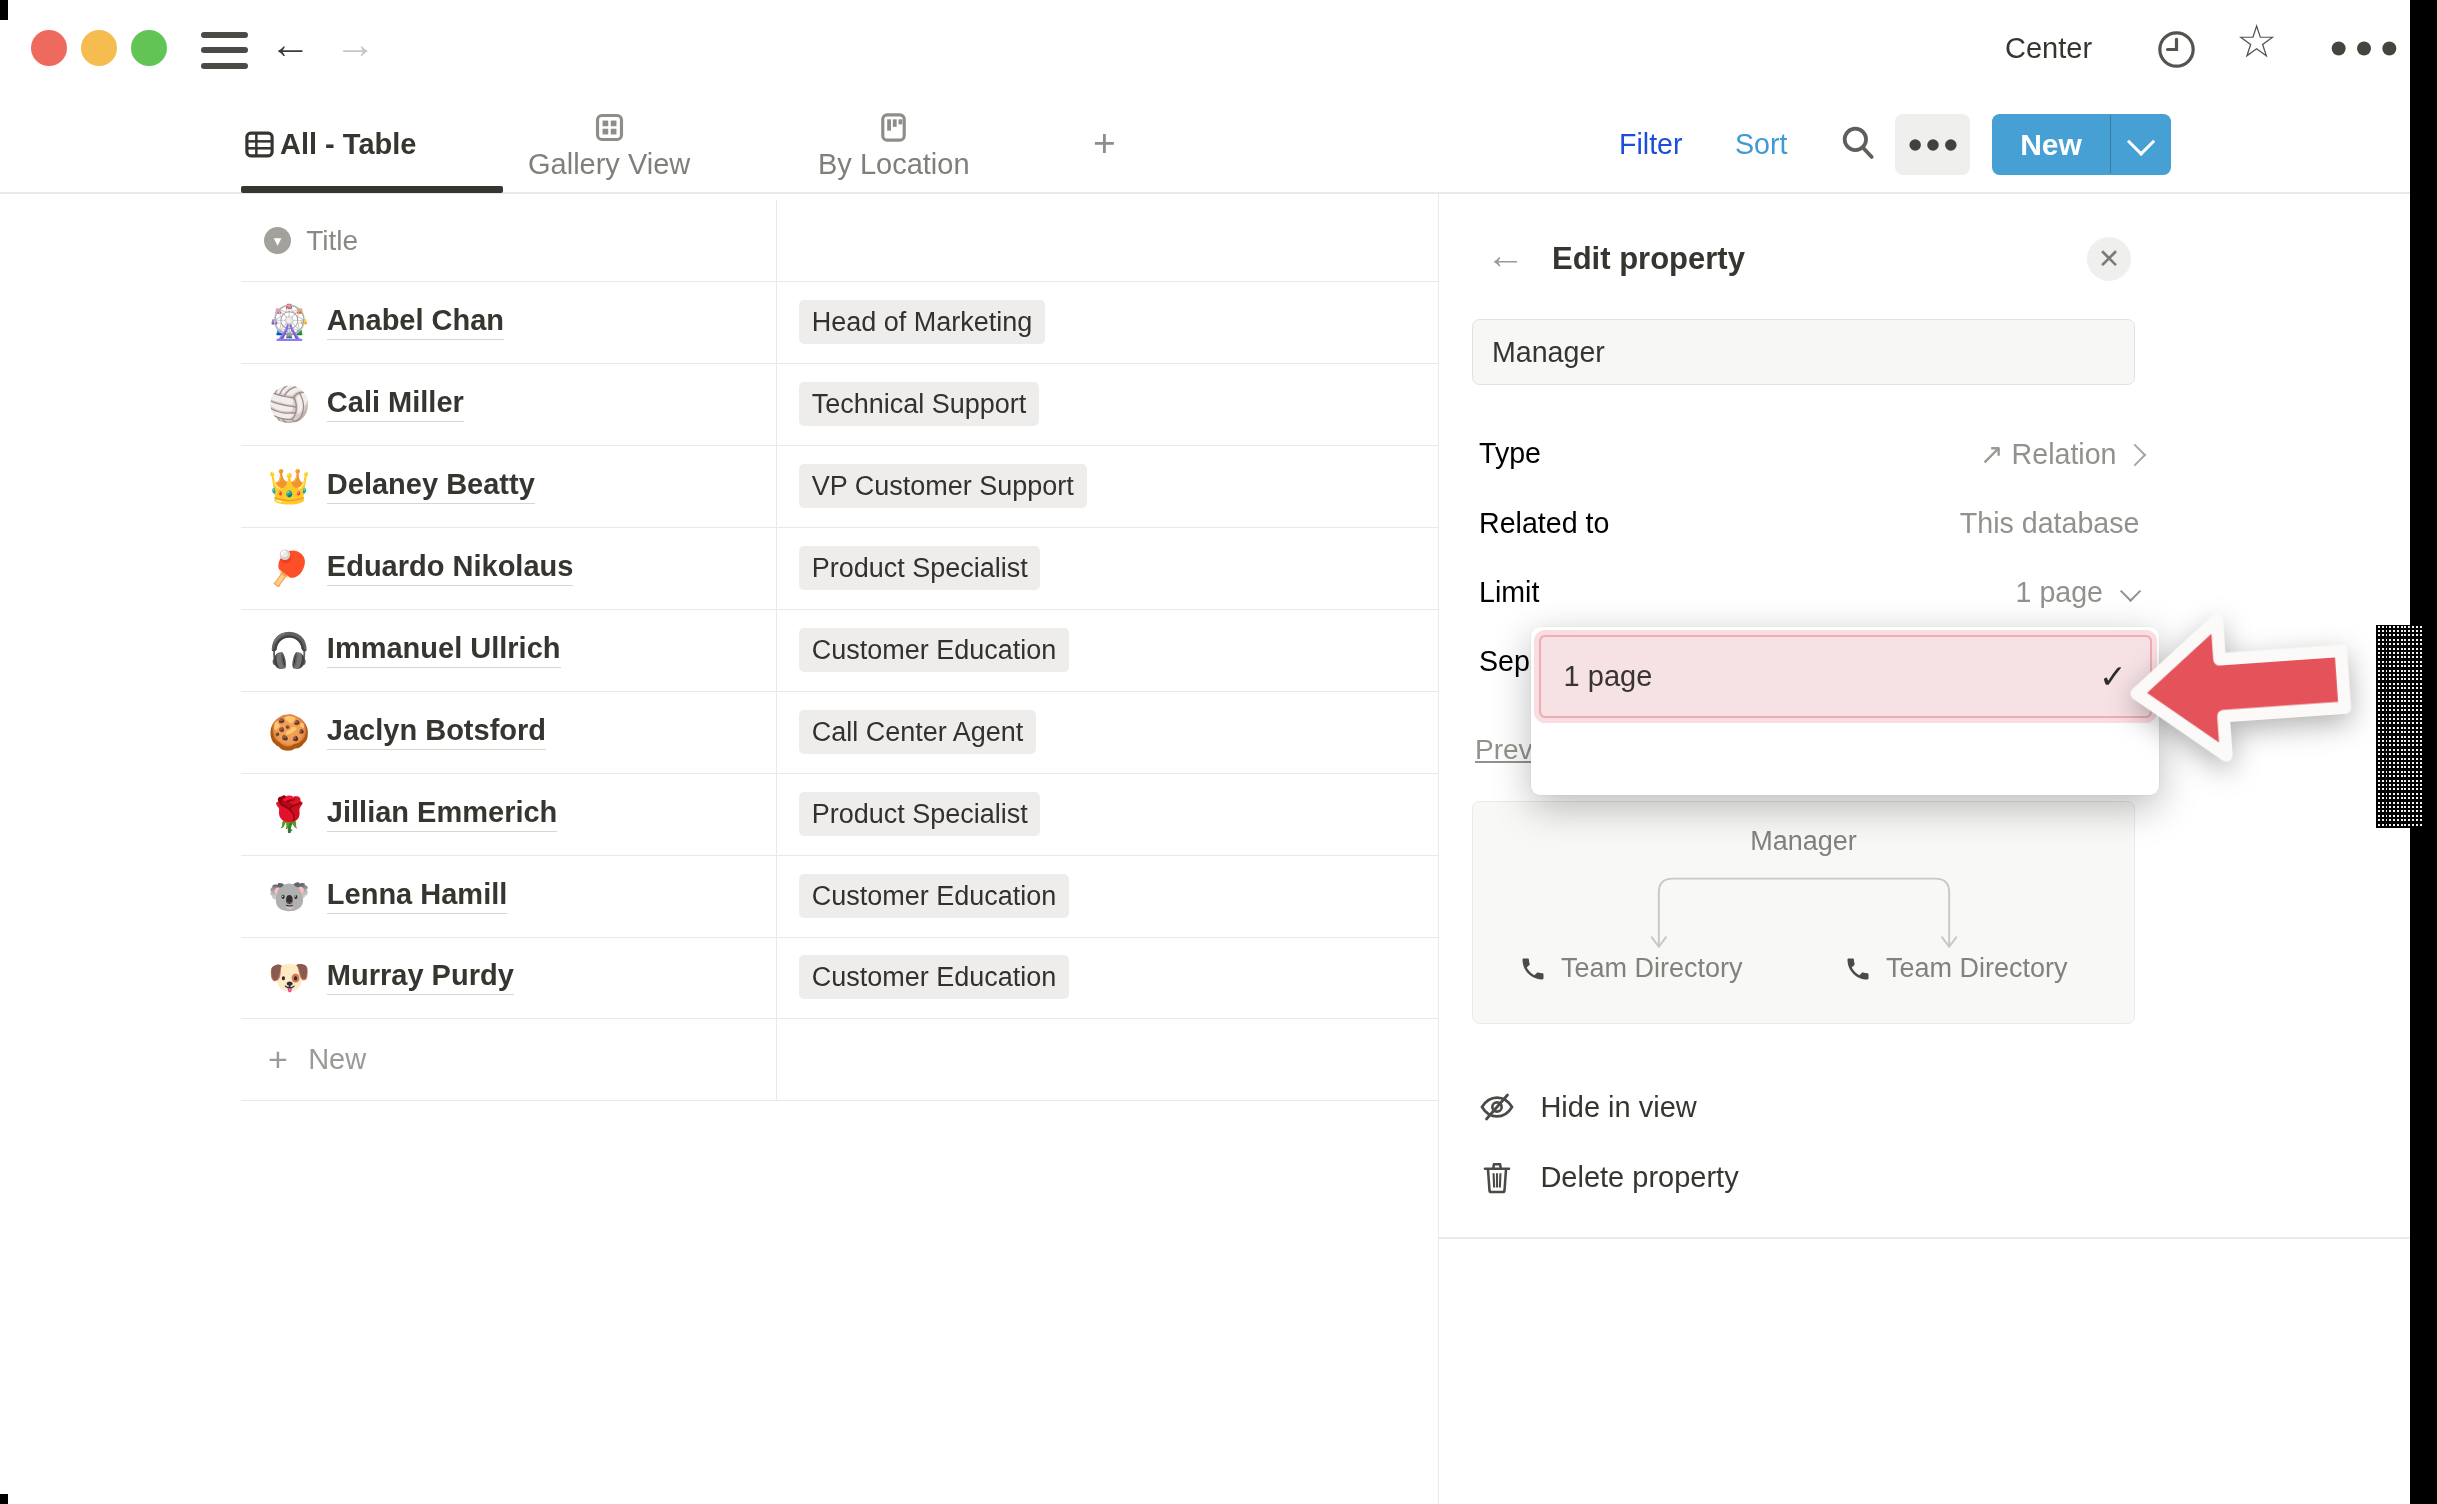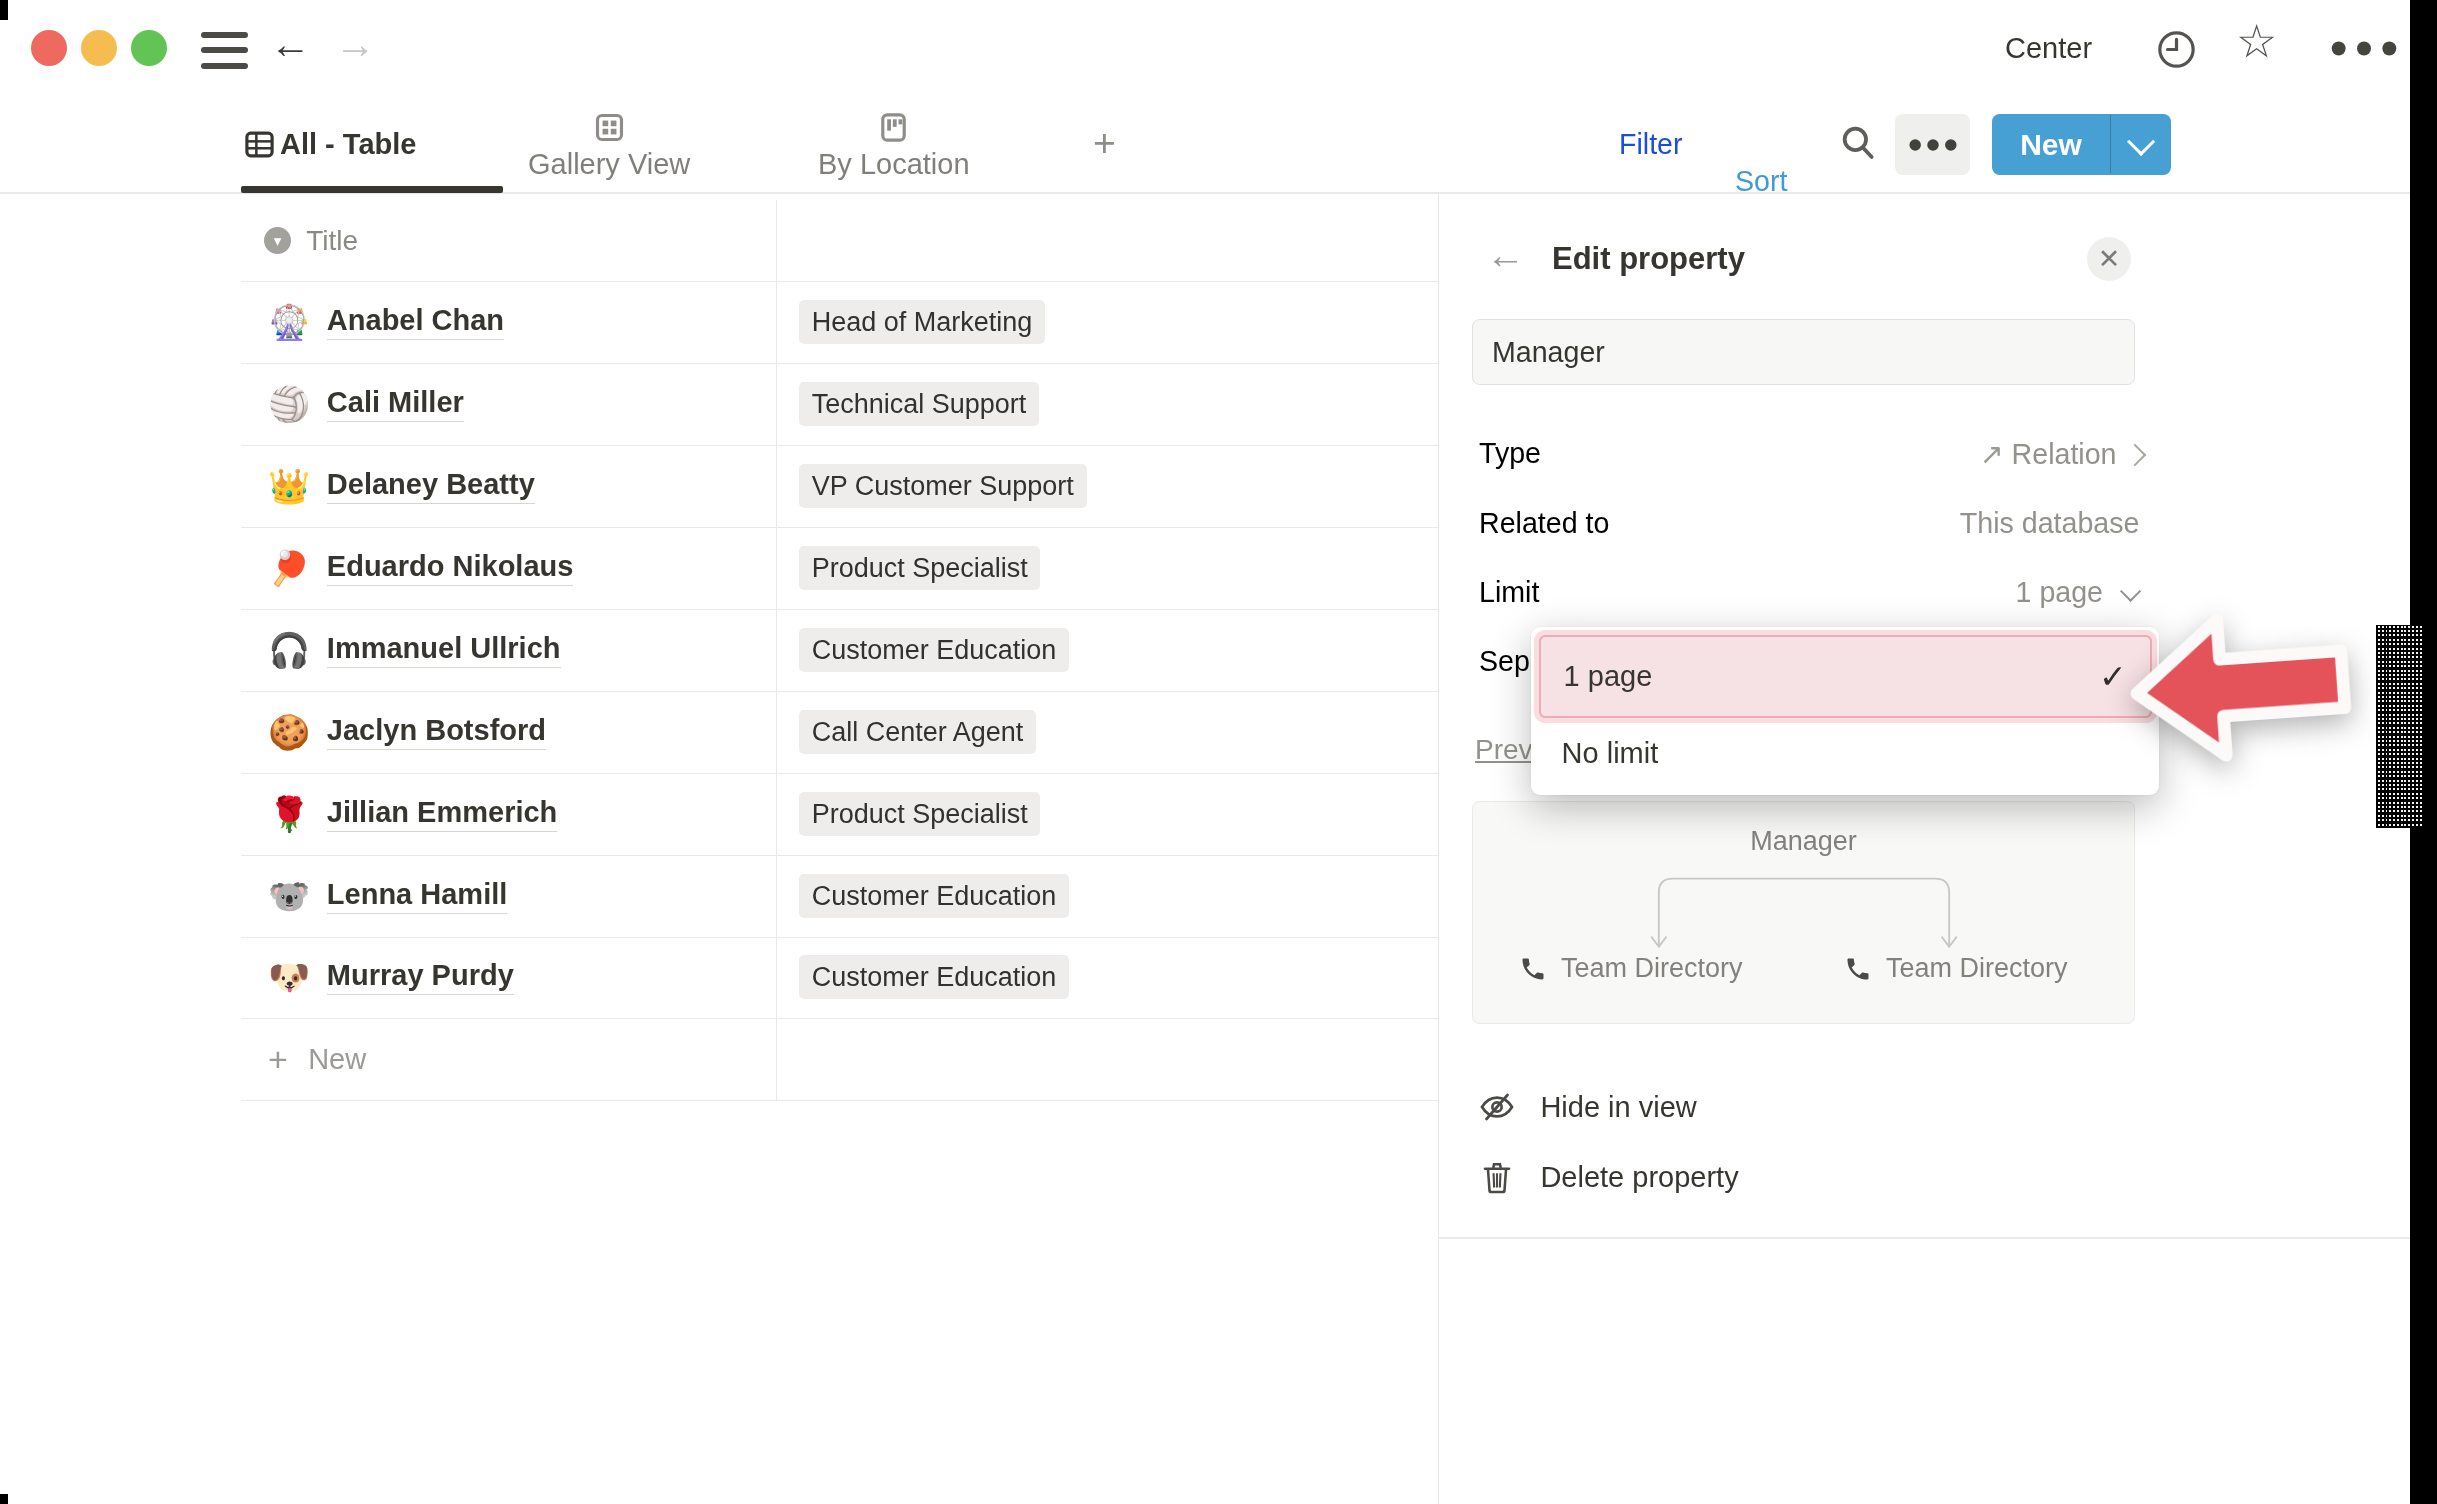--- a/index.html
+++ b/index.html
@@ -139,21 +139,21 @@
       <rect x="22" y="10" width="6" height="12" fill="#8f8d88"></rect>
       <rect x="31" y="10" width="6" height="8" fill="#8f8d88"></rect>
     </svg>
   </span>
   <span>By Location</span>
 </div>
 
 <span class="abs" style="left:1093px;top:121px;font-size:39px;color:#8f8d88;font-weight:300;">+</span>
 
 <span class="abs" style="left:1619px;top:128px;font-size:28.6px;color:#1d4ed8;">Filter</span>
-<span class="abs" style="left:1735px;top:128px;font-size:28.6px;color:#3f9ad6;margin-top:37px;">Sort</span>
+<span class="abs" style="left:1735px;top:128px;font-size:28.6px;color:#3f9ad6;">Sort</span>
 <span class="abs" style="left:1839px;top:123px;">
   <svg width="39" height="39" viewBox="0 0 62 62">
     <circle cx="26" cy="26" r="17" fill="none" stroke="#5f5e5b" stroke-width="6"></circle>
     <line x1="39" y1="40" x2="52" y2="54" stroke="#5f5e5b" stroke-width="6" stroke-linecap="round"></line>
   </svg>
 </span>
 <span class="abs pill-btn" style="left:1895px;width:75px;background:#efefed;display:flex;align-items:center;justify-content:center;">
   <svg width="50" height="14" viewBox="0 0 78 22">
     <circle cx="11" cy="11" r="9" fill="#42413c"></circle>
       <circle cx="39" cy="11" r="9" fill="#42413c"></circle>
@@ -297,23 +297,20 @@
         <path fill="#4b4a46" d="M6.6 10.8c1.5 2.8 3.8 5.1 6.6 6.6l2.2-2.2c.3-.3.7-.4 1-.2 1.1.4 2.3.6 3.6.6.6 0 1 .4 1 1V20c0 .6-.4 1-1 1C10.6 21 3 13.4 3 4c0-.6.4-1 1-1h3.5c.6 0 1 .4 1 1 0 1.2.2 2.4.6 3.6.1.3 0 .7-.2 1L6.6 10.8z"></path>
       </svg>
     <span class="pv-text">Team Directory</span>
   </span>
 </div>
 
 <div class="popup">
   <div class="opt-selected">
     <span>1 page</span>
     <span style="font-size:33px;color:#2f2d29;">✓</span>
-  </div>
-  <div class="opt-plain">
-    <span>No limit</span>
   </div>
 </div>
 
 <svg class="abs" style="left:2125px;top:602px;filter:drop-shadow(0 9px 14px rgba(0,0,0,0.30));transform:rotate(-4deg);" width="235" height="171" viewBox="0 0 370 270">
   <polygon points="18,133 152,26 152,88 344,88 344,178 152,178 152,240" fill="#e4525a" stroke="#fbfaf8" stroke-width="20" stroke-linejoin="round"></polygon>
 </svg>
 
 <div class="action-row" style="top:1089px;">
   <svg width="36" height="36" viewBox="0 0 24 24">
     <path d="M2 12c2.5-4.2 6-6.3 10-6.3S19.5 7.8 22 12c-2.5 4.2-6 6.3-10 6.3S4.5 16.2 2 12z" fill="none" stroke="#4b4a46" stroke-width="1.8"></path>

